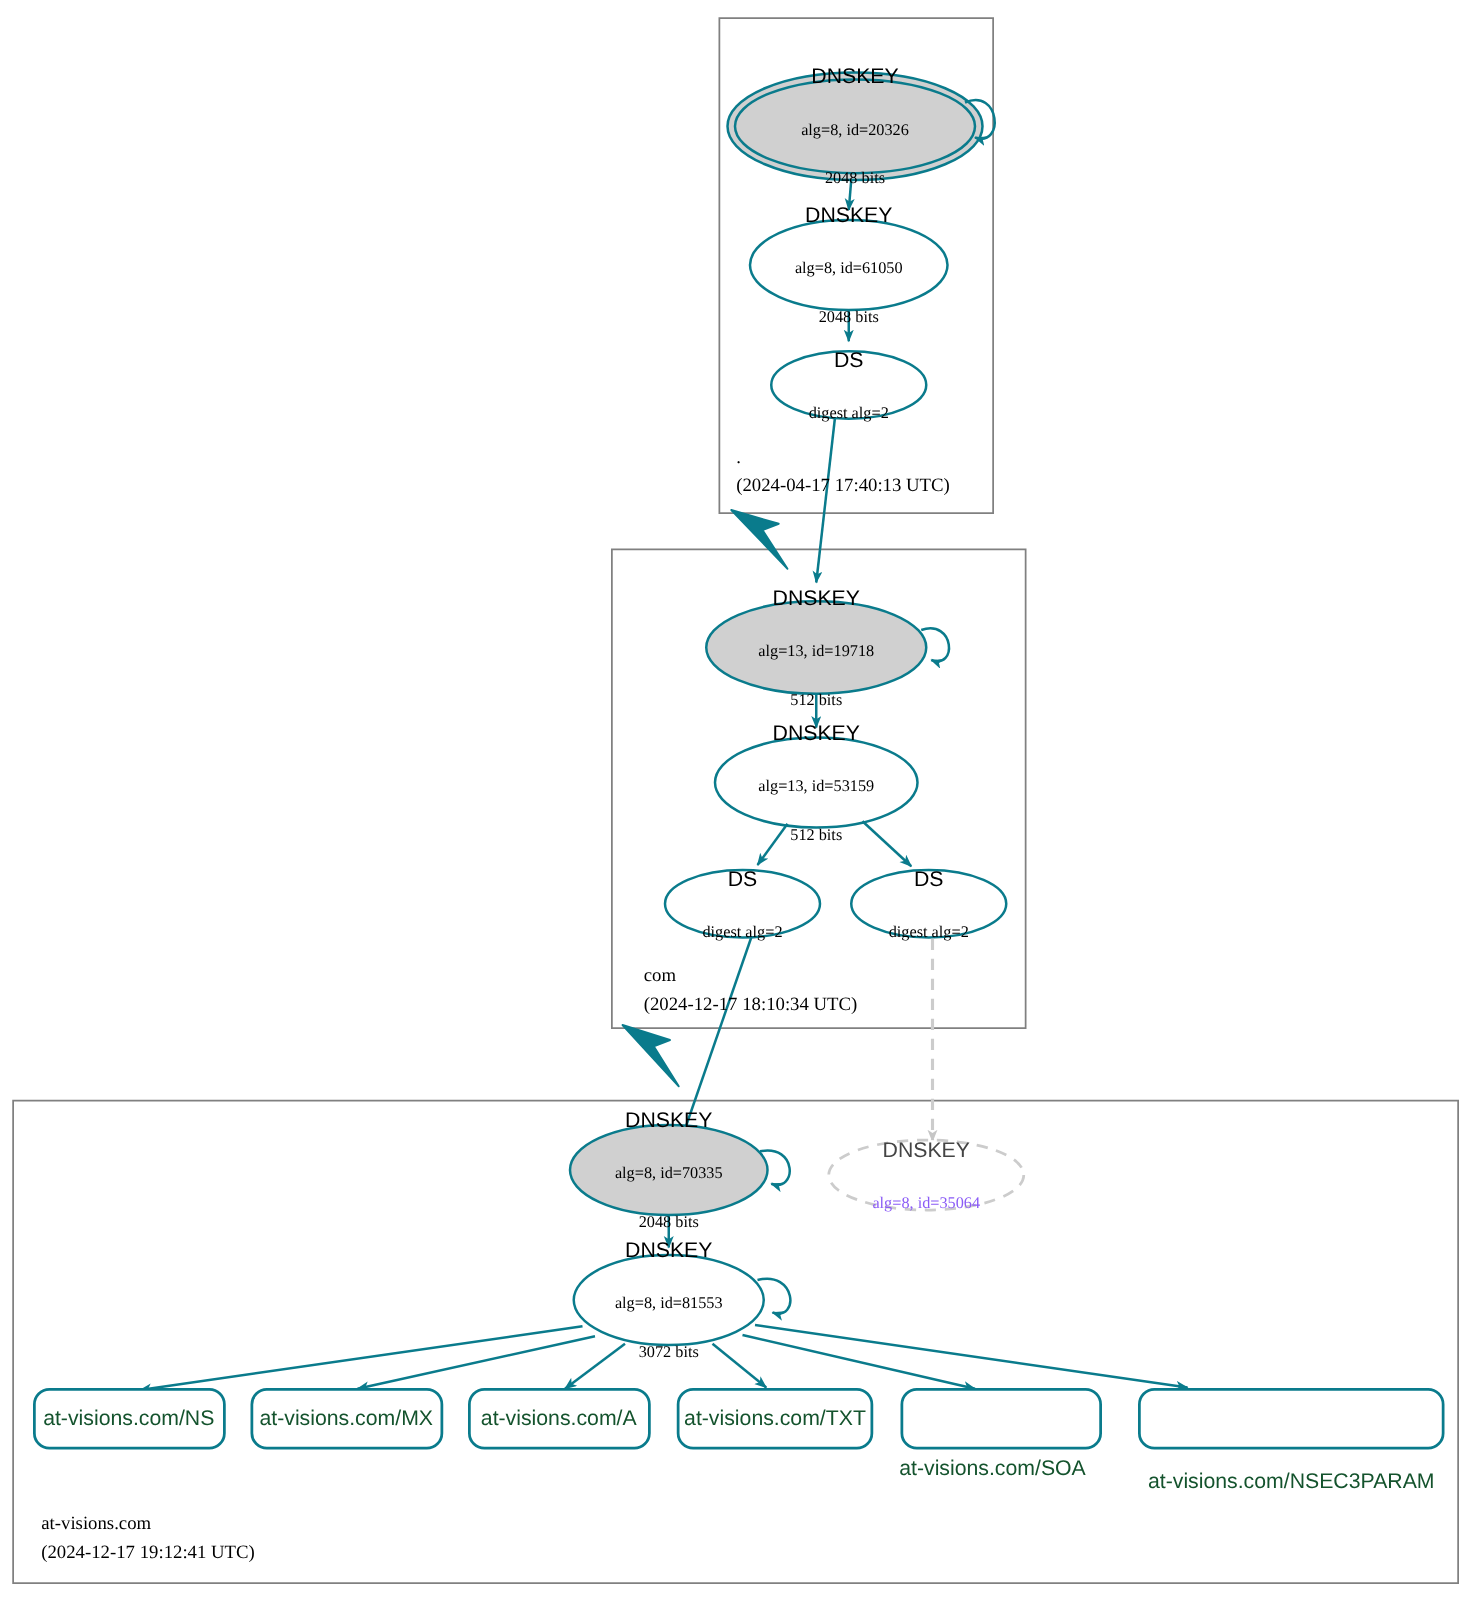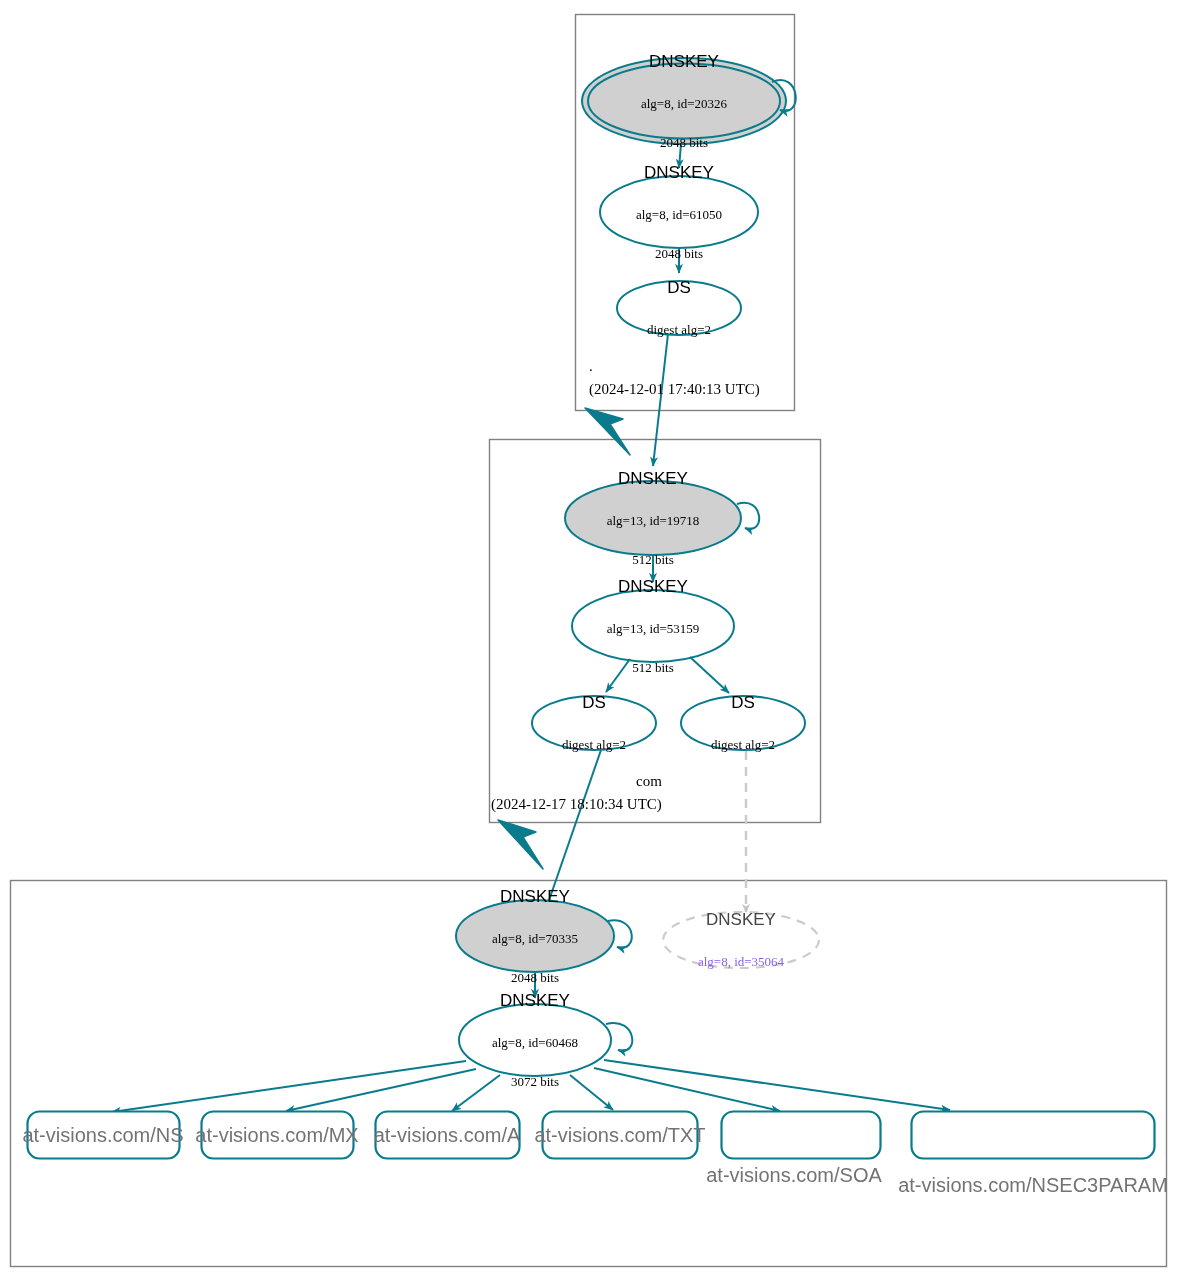--- a/index.html
+++ b/index.html
@@ -36,22 +36,22 @@
     font-size:13px;
     line-height:1.2;
     display:block;
     margin-top:24px;
   }
   .node-title.gray{color:#444;}
   .node-sub.gray{color:#8b5cf6;}
   .rrset-text{
     position:absolute;
     font-family:"Liberation Sans", sans-serif;
-    font-size:20px;
-    color:#737373;
+    font-size:17px;
+    color:#14532d;
     white-space:nowrap;
     transform:translate(-50%,-50%);
     pointer-events:none;
   }
 </style>
 </head>
 <body>
 
 <div id="canvas">
 
@@ -165,40 +165,44 @@
   </div>
 
   <div class="node-text" style="left:535px;top:936px;">
     <span class="node-title">DNSKEY</span>
     <span class="node-sub">alg=8, id=70335</span>
     <span class="node-sub">2048 bits</span>
   </div>
 
   <div class="node-text" style="left:535px;top:1040px;">
     <span class="node-title">DNSKEY</span>
-    <span class="node-sub">alg=8, id=60468</span>
+    <span class="node-sub">alg=8, id=81553</span>
     <span class="node-sub">3072 bits</span>
   </div>
 
   <div class="node-text" style="left:741px;top:940px;">
     <span class="node-title gray">DNSKEY</span>
     <span class="node-sub gray">alg=8, id=35064</span>
   </div>
 
   <div class="rrset-text" style="left:103px;top:1135px;">at-visions.com/NS</div>
   <div class="rrset-text" style="left:277px;top:1135px;">at-visions.com/MX</div>
   <div class="rrset-text" style="left:447px;top:1135px;">at-visions.com/A</div>
   <div class="rrset-text" style="left:620px;top:1135px;">at-visions.com/TXT</div>
   <div class="rrset-text" style="left:794px;top:1135px;margin-top:40px;">at-visions.com/SOA</div>
   <div class="rrset-text" style="left:1033px;top:1185px;">at-visions.com/NSEC3PARAM</div>
 
   <div class="zone-label" style="left:589px;top:355px;">
     <span class="zname">.</span>
-    <span class="ztime">(2024-12-01 17:40:13 UTC)</span>
-  </div>
-
-  <div class="zone-label" style="left:491px;top:770px;text-align:right;">
+    <span class="ztime">(2024-04-17 17:40:13 UTC)</span>
+  </div>
+
+  <div class="zone-label" style="left:515px;top:770px;">
     <span class="zname">com</span>
     <span class="ztime">(2024-12-17 18:10:34 UTC)</span>
   </div>
 
+  <div class="zone-label" style="left:33px;top:1208px;">
+    <span class="zname">at-visions.com</span>
+    <span class="ztime">(2024-12-17 19:12:41 UTC)</span>
+  </div>
 
 </div>
 
 </body></html>

